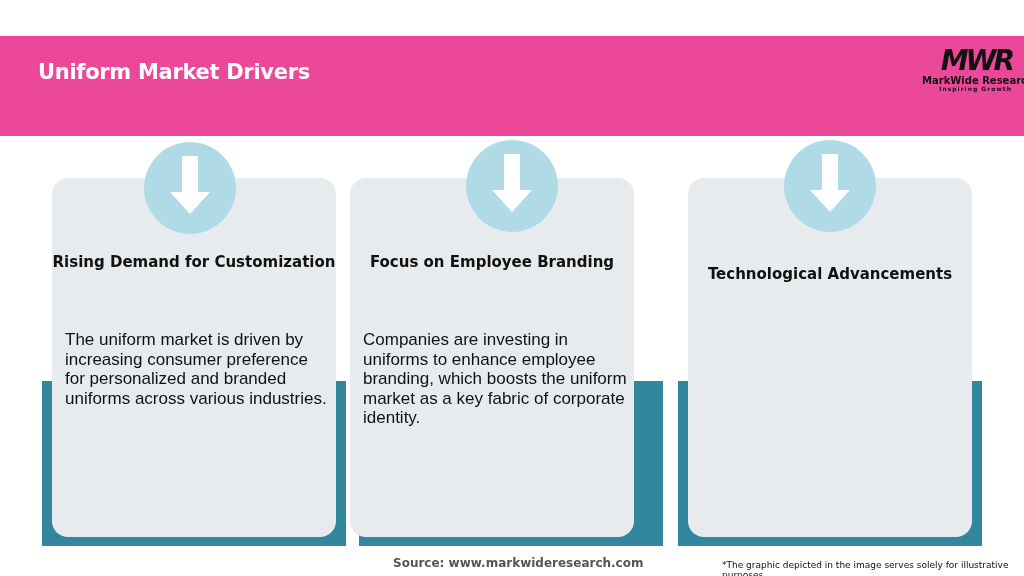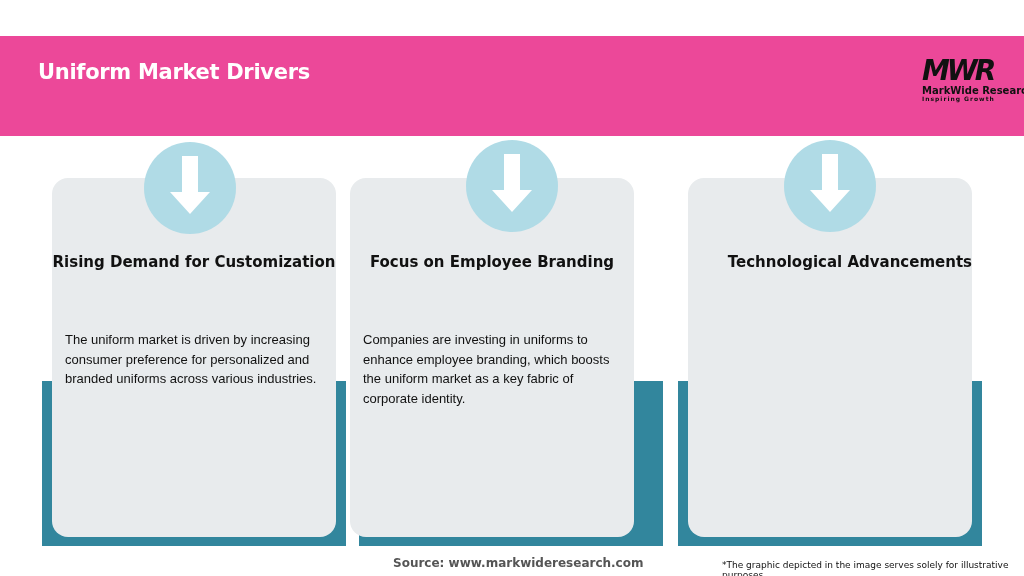--- a/index.html
+++ b/index.html
@@ -1,32 +1,32 @@
 <!DOCTYPE html>
 <html><head>
   <meta charset="utf-8">
   <style>
     html, body { margin:0; padding:0; }
     body { width:1024px; height:576px; position:relative; background:#ffffff; overflow:hidden;
            font-family:"Liberation Sans", sans-serif; }
     .header { position:absolute; left:0; top:0; width:1024px; height:100px; background:#ec4899;margin-top:36px; }
     .title { position:absolute; left:38px; top:24px; font-family:"DejaVu Sans", sans-serif; font-weight:bold;
              font-size:21px; color:#ffffff; letter-spacing:-0.3px; }
-    .logo { position:absolute; left:922px; top:20px; width:90px; height:50px; text-align:left; }
+    .logo { position:absolute; left:922px; top:10px; width:90px; height:50px; text-align:right; }
     .logo-mark { font-family:"DejaVu Sans", sans-serif; font-weight:bold; font-size:28px; color:#111; letter-spacing:-3px;
                  line-height:30px; font-style:italic; }
     .logo-name { font-family:"DejaVu Sans", sans-serif; font-weight:bold; font-size:10px; color:#111; line-height:9px; white-space:nowrap; }
     .logo-tag { font-family:"DejaVu Sans", sans-serif; font-weight:bold; font-size:6px; color:#111; letter-spacing:1px; line-height:7px; }
     .backing { position:absolute; top:381px; width:304px; height:165px; background:#32869d; }
     .card { position:absolute; top:178px; width:284px; height:359px; background:#e8ebed; border-radius:16px; }
     .circle { position:absolute; width:92px; height:92px; border-radius:50%; background:#b0dbe6; }
     .circle svg { position:absolute; left:26px; top:14px; }
     .card-title { position:absolute; left:0; width:284px; text-align:center; font-family:"DejaVu Sans", sans-serif;
                   font-weight:bold; font-size:15px; line-height:22px; color:#111; }
-    .card-body { position:absolute; left:13px; top:152px; width:265px; font-size:13px; line-height:19.5px; color:#111; }
+    .card-body { position:absolute; left:13px; top:152px; width:265px; font-size:17px; line-height:19.5px; color:#111; }
     .source { position:absolute; left:393px; top:556px; font-family:"DejaVu Sans", sans-serif; font-weight:bold;
               font-size:12px; color:#555; }
     .note { position:absolute; left:722px; top:560px; font-family:"DejaVu Sans", sans-serif; font-size:9px; color:#111; }
   </style>
 </head>
 <body>
 
 <div class="header">
   <div class="title">Uniform Market Drivers</div>
   <div class="logo">
@@ -53,21 +53,21 @@
   <div class="card-body">Companies are investing in uniforms to enhance employee branding, which boosts the uniform market as a key fabric of corporate identity.</div>
 </div>
 <div class="circle" style="left:466px; top:140px;">
   <svg width="40" height="62" viewBox="0 0 40 62">
       <polygon points="12,0 28,0 28,36 40,36 20,58 0,36 12,36" fill="#ffffff"></polygon>
     </svg>
 </div>
 
 <div class="backing" style="left:678px;"></div>
 <div class="card" style="left:688px;">
-  <div class="card-title" style="top:73px;text-align:right;">Technological Advancements</div>
+  <div class="card-title" style="top:85px;">Technological Advancements</div>
 </div>
 <div class="circle" style="left:784px; top:140px;">
   <svg width="40" height="62" viewBox="0 0 40 62">
       <polygon points="12,0 28,0 28,36 40,36 20,58 0,36 12,36" fill="#ffffff"></polygon>
     </svg>
 </div>
 
 <div class="source">Source: www.markwideresearch.com</div>
 <div class="note">*The graphic depicted in the image serves solely for illustrative purposes</div>
 

